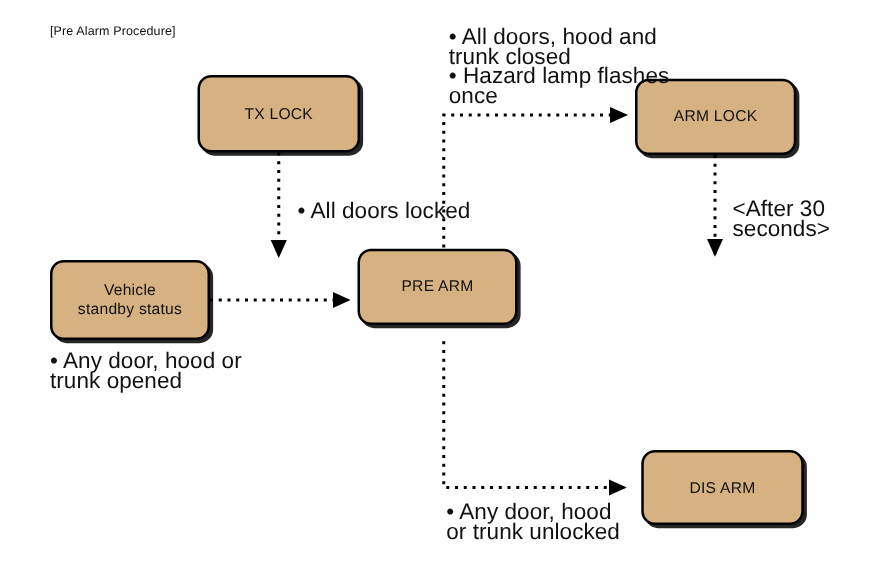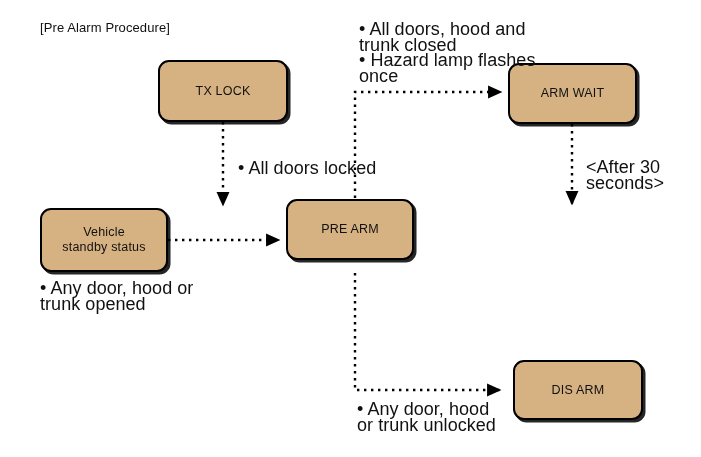--- a/index.html
+++ b/index.html
@@ -33,21 +33,21 @@
   .caption{
     position:absolute;
     font-size:18px;
     line-height:15.5px;
     color:#111111;
     white-space:pre-line;
     letter-spacing:0.05px;
   }
   .title{
     position:absolute;
-    font-size:13px;
+    font-size:10px;
     color:#111111;
     letter-spacing:0.1px;
   }
 </style>
 </head>
 <body>
 
 <div id="canvas">
 
   <div class="title" style="left:40px;top:20px;">[Pre Alarm Procedure]</div>
@@ -78,21 +78,21 @@
     <g>
       <path d="M355,273 L355,390 L500,390" stroke="#000000" stroke-width="2.4" stroke-dasharray="2.4,4.6" stroke-linecap="butt" fill="none" marker-end="url(#ah)"></path>
     </g>
   </svg>
 
   <div class="node" style="left:158px;top:60px;width:130px;height:62px;">
     <span class="lbl">TX LOCK</span>
   </div>
 
   <div class="node" style="left:508px;top:63px;width:129px;height:61px;">
-    <span class="lbl">ARM WAIT</span>
+    <span class="lbl">ARM LOCK</span>
   </div>
 
   <div class="node" style="left:40px;top:208px;width:128px;height:64px;">
     <span class="lbl">Vehicle
 standby status</span>
   </div>
 
   <div class="node" style="left:286px;top:199px;width:128px;height:61px;">
     <span class="lbl">PRE ARM</span>
   </div>

